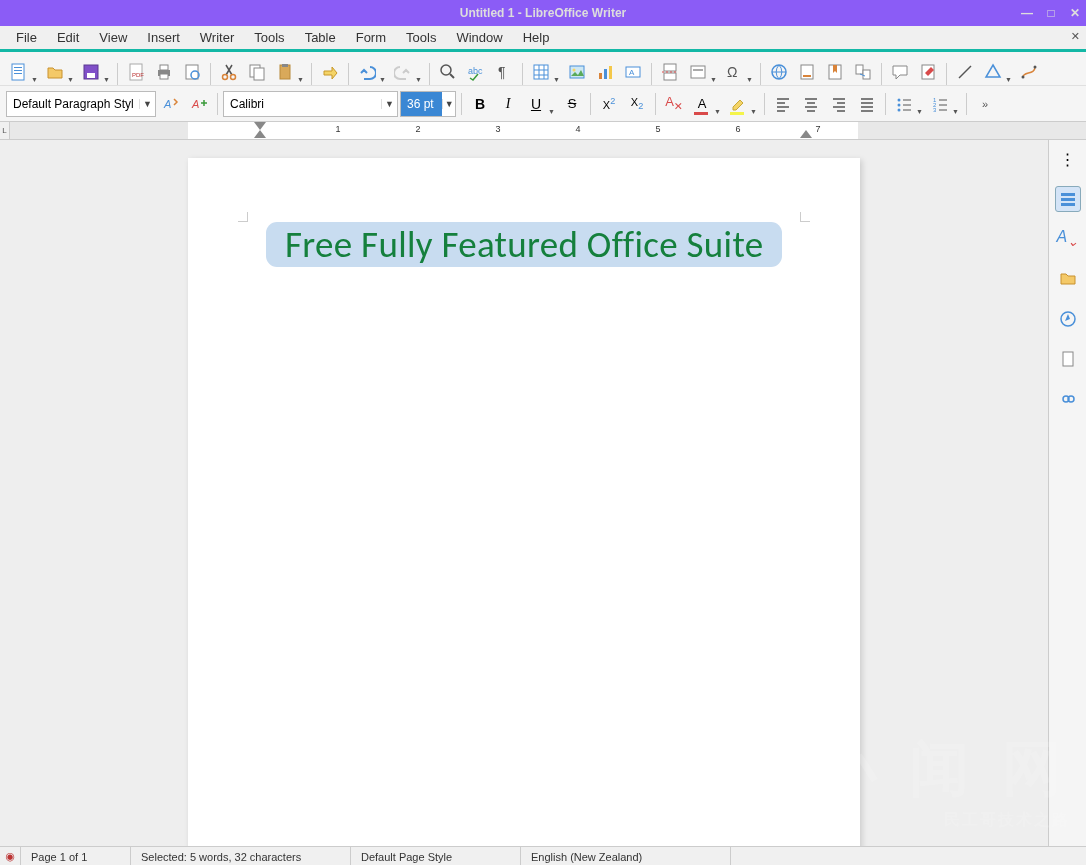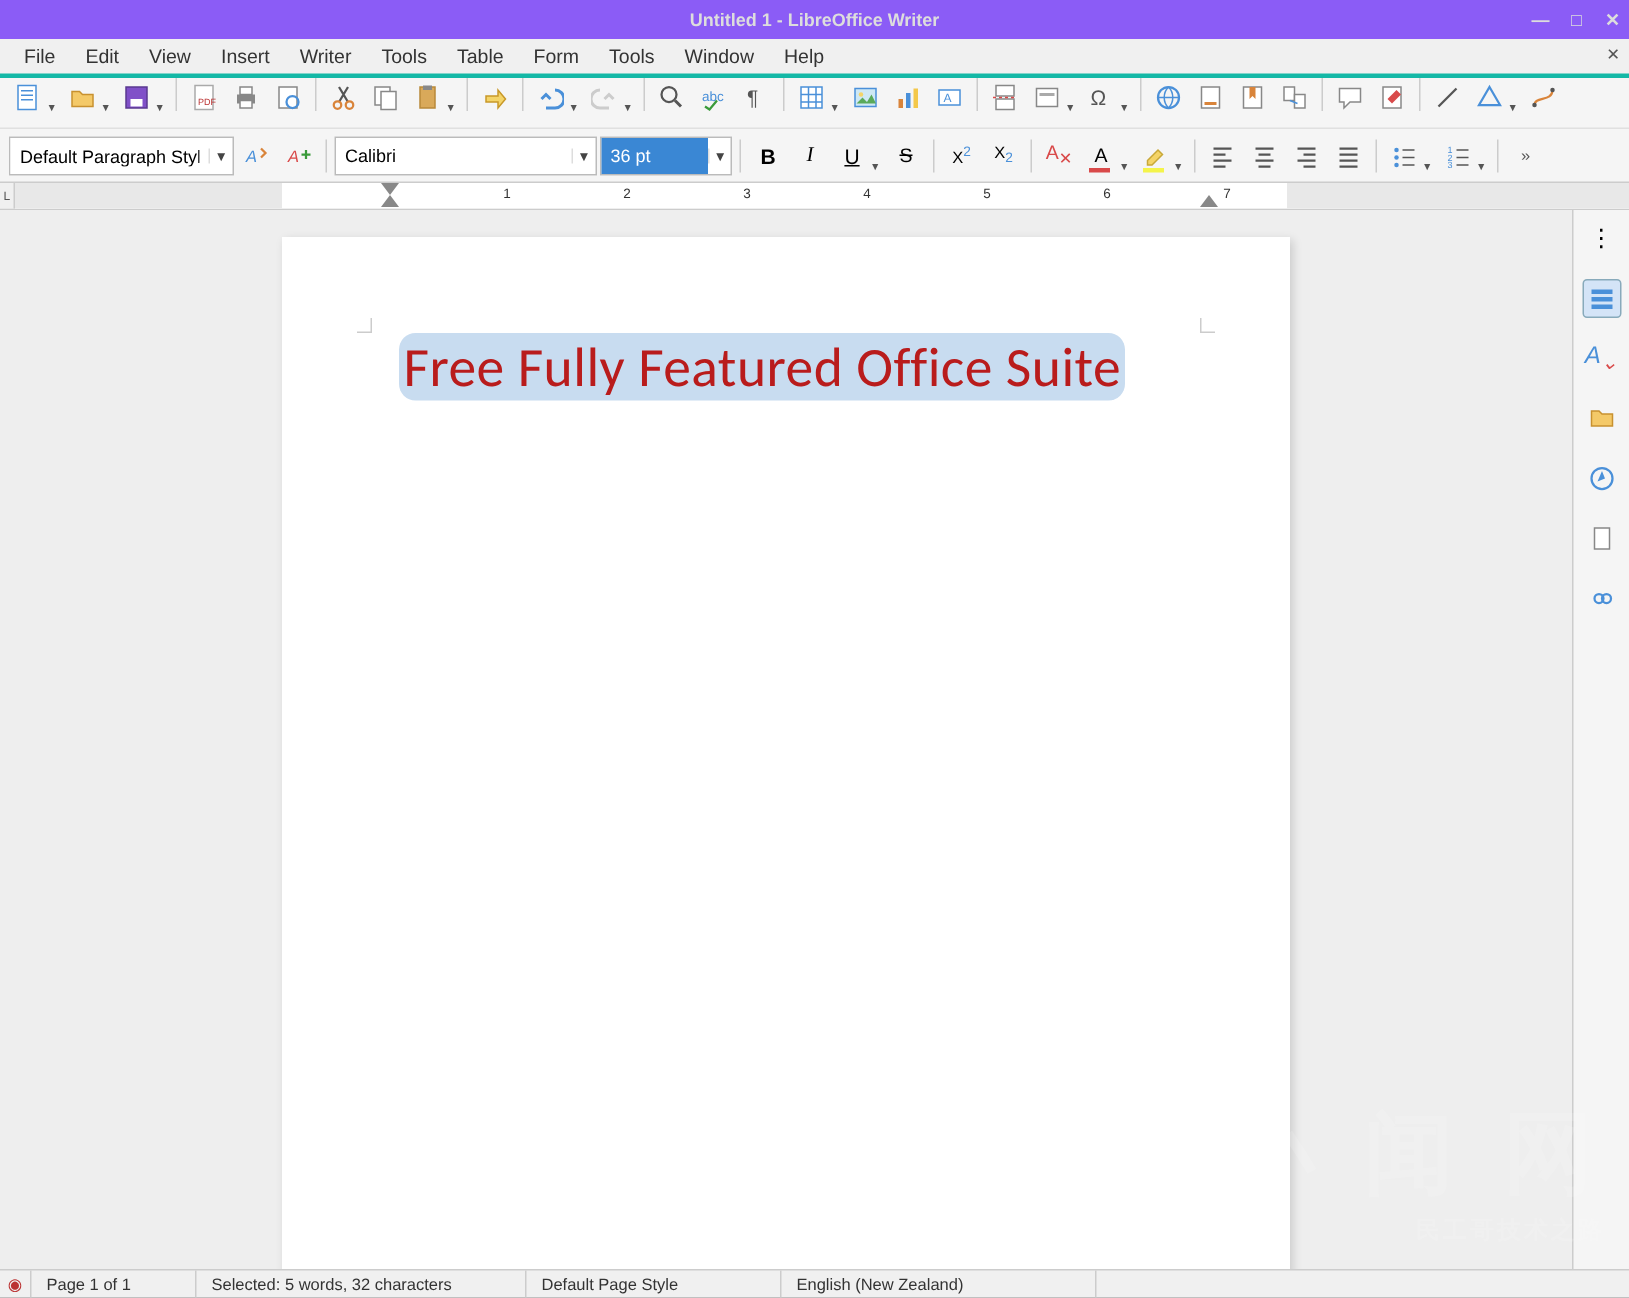--- a/index.html
+++ b/index.html
@@ -10,51 +10,51 @@
 .titlebar-title { position: absolute; left: 50%; transform: translateX(-50%); }
 .titlebar-controls { position: absolute; right: 4px; display: flex; gap: 10px; }
 .titlebar-controls span { width: 14px; text-align: center; cursor: pointer; }
 
 
 .menubar { height: 26px; background: #f0f0f0; display: flex; align-items: center; padding: 0 6px; font-size: 13px; color: #333; border-bottom: 3px solid #14b8a6; position: relative; }
 .menubar .item { padding: 3px 10px; cursor: pointer; }
 .menubar .close-doc { position: absolute; right: 6px; top: 4px; font-size: 11px; color: #555; cursor: pointer; }
 
 
-.toolbar { height: 34px; background: #f5f5f5; display: flex; align-items: flex-start; padding: 0 6px; gap: 2px; border-bottom: 1px solid #e0e0e0; }
+.toolbar { height: 34px; background: #f5f5f5; display: flex; align-items: flex-end; padding: 0 6px; gap: 2px; border-bottom: 1px solid #e0e0e0; }
 .tbtn { width: 26px; height: 26px; display: flex; align-items: center; justify-content: center; border-radius: 3px; cursor: pointer; position: relative; }
 .tbtn .dd { position: absolute; right: -6px; bottom: 2px; font-size: 7px; color: #555; }
 .tbtn.hasdd { margin-right: 8px; }
 .sep { width: 1px; height: 22px; background: #ccc; margin: 0 3px; }
 
 
 .fmt-toolbar { height: 36px; background: #f5f5f5; display: flex; align-items: center; padding: 0 6px; gap: 2px; border-bottom: 1px solid #ccc; }
 .combo { display: flex; align-items: center; height: 26px; background: #fff; border: 1px solid #bbb; font-size: 12px; }
 .combo input { border: none; outline: none; padding: 0 6px; height: 24px; font-size: 12px; width: 100%; }
 .combo .arrow { width: 18px; text-align: center; font-size: 9px; color: #444; border-left: 1px solid #ddd; cursor: pointer; }
 .combo.style { width: 150px; }
 .combo.font { width: 175px; }
-.combo.size { width: 88px; }
+.combo.size { width: 56px; }
 .combo.size input { background: #3a87d4; color: #fff; }
 
 
 .ruler-row { height: 18px; background: #f0f0f0; border-bottom: 1px solid #ccc; display: flex; }
 .ruler-row .corner { width: 10px; border-right: 1px solid #ccc; background: #f0f0f0; font-size: 8px; display:flex; align-items:center; justify-content:center; color:#555;}
 .ruler { flex: 1; position: relative; overflow: hidden; background: #fff; }
 .ruler .num { position: absolute; top: 2px; font-size: 9px; color: #333; transform: translateX(-50%); }
 .ruler .off { position: absolute; top:0; bottom:0; background:#e8e8e8; }
 
 
 .workspace { display: flex; height: 706px; background: #eee; }
 .doc-scroll { flex: 1; overflow: auto; background: #eee; position: relative; display:flex; justify-content:center; padding-top: 18px;}
 .page { width: 672px; height: 860px; background: #fff; box-shadow: 2px 2px 6px rgba(0,0,0,0.15); position: relative; }
 .page .margin-mark { position: absolute; width: 10px; height: 10px; }
 .page .margin-mark.tl { top: 54px; left: 50px; border-left: 1px solid #ccc; border-top: 1px solid #ccc; transform: rotate(180deg);}
 .page .margin-mark.tr { top: 54px; right: 50px; border-right: 1px solid #ccc; border-top: 1px solid #ccc; transform: rotate(180deg);}
-.doc-text { position: absolute; top: 64px; left: 78px; font-size: 37px; color: #b91c1c; font-family: Calibri, Arial, sans-serif; background: #c8dcf0; padding: 0 3px; letter-spacing: 0.3px; border-radius: 11px;}
+.doc-text { position: absolute; top: 64px; left: 78px; font-size: 37px; color: #15803d; font-family: Calibri, Arial, sans-serif; background: #c8dcf0; padding: 0 19px; letter-spacing: 0.3px; border-radius: 11px;}
 
 
 .vscroll { width: 14px; background: #e8e8e8; border-left: 1px solid #ccc; position: relative; }
 .vscroll .thumb { position: absolute; left: 2px; right: 2px; top: 310px; height: 60px; background: #3a3a3a; border-radius: 2px; }
 .sidebar { width: 38px; background: #f5f5f5; border-left: 1px solid #ccc; display: flex; flex-direction: column; align-items: center; padding-top: 6px; gap: 14px; }
 .sidebar .sicon { width: 26px; height: 26px; display: flex; align-items: center; justify-content: center; cursor: pointer; border-radius: 3px; }
 .sidebar .sicon.active { background: #d4e4f7; border: 1px solid #8ab; }
 .zoom-label { position: absolute; right: 4px; bottom: 2px; font-size: 10px; color: #333; }
 
 

